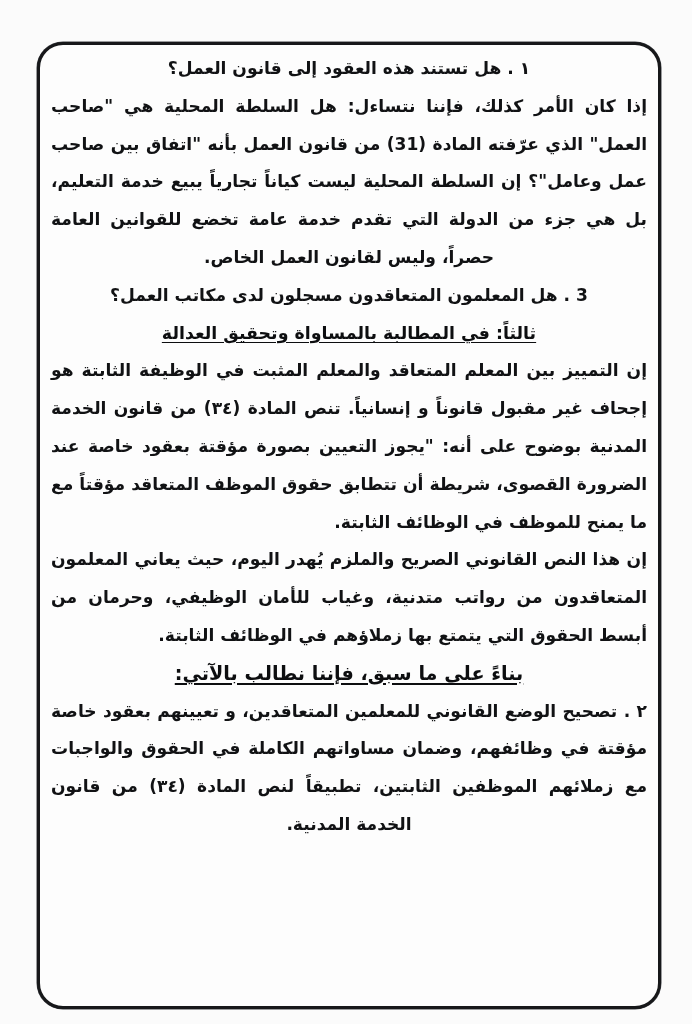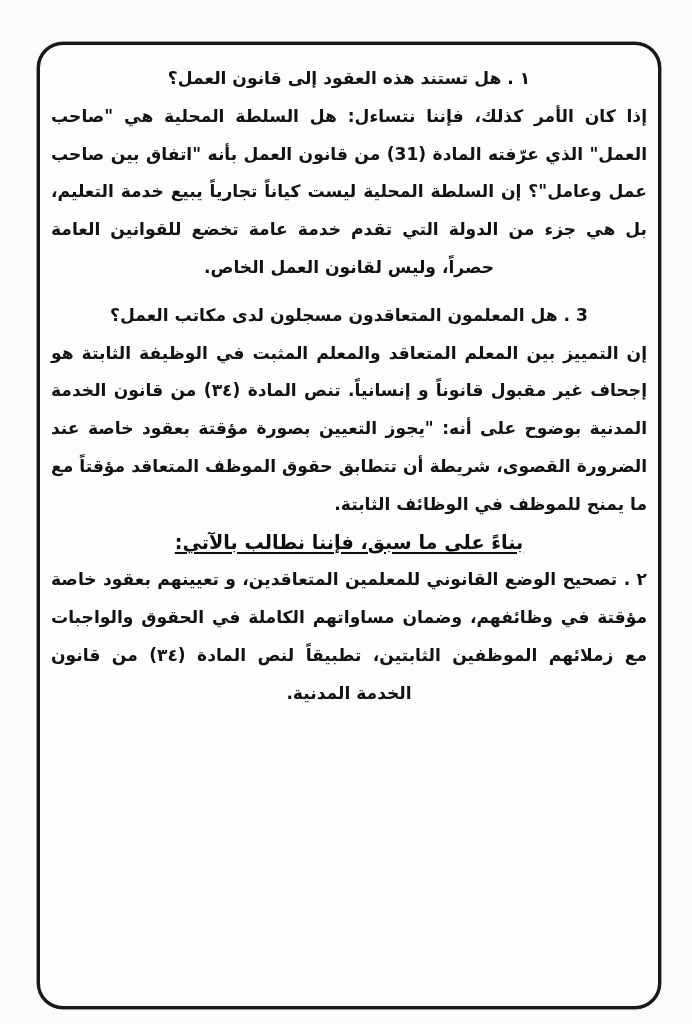--- a/index.html
+++ b/index.html
@@ -62,21 +62,20 @@
     text-justify: inter-word;
     text-align-last: right;
     direction: rtl;
     word-spacing: 0px;
   }
 
   
   .para.q {
     text-align: center;
     text-align-last: center;
-    margin-top: 10px;
   }
 
   .para.tail-center {
     text-align: justify;
     text-align-last: center;
   }
 
   .para.tail-right {
     text-align: justify;
     text-align-last: right;
@@ -114,23 +113,25 @@
 
   <div class="content">
 
     <p class="para q">١ . هل تستند هذه العقود إلى قانون العمل؟</p>
 
     <p class="para tail-center">إذا كان الأمر كذلك، فإننا نتساءل: هل السلطة المحلية هي "صاحب العمل" الذي عرّفته المادة (31) من قانون العمل  بأنه "اتفاق بين صاحب عمل وعامل"؟ إن السلطة المحلية ليست كياناً تجارياً يبيع خدمة التعليم، بل هي جزء من الدولة التي تقدم خدمة عامة تخضع للقوانين العامة حصراً، وليس لقانون العمل الخاص.</p>
 
     <p class="para q">3 . هل المعلمون المتعاقدون مسجلون لدى مكاتب العمل؟</p>
 
 
+    <p class="heading h-center">ثالثاً: في المطالبة بالمساواة وتحقيق العدالة</p>
 
     <p class="para tail-right">إن التمييز بين المعلم المتعاقد والمعلم المثبت في الوظيفة الثابتة هو إجحاف غير مقبول قانوناً و إنسانياً. تنص المادة (٣٤) من قانون الخدمة المدنية بوضوح على أنه: "يجوز التعيين بصورة مؤقتة بعقود خاصة عند الضرورة القصوى، شريطة أن تتطابق حقوق الموظف المتعاقد مؤقتاً مع ما يمنح للموظف في الوظائف الثابتة.</p>
 
+    <p class="para tail-right">إن هذا النص القانوني الصريح والملزم يُهدر اليوم، حيث يعاني المعلمون المتعاقدون من رواتب متدنية، وغياب للأمان الوظيفي، وحرمان من أبسط الحقوق التي يتمتع بها زملاؤهم في الوظائف الثابتة.</p>
 
     <p class="heading h-big">بناءً على ما سبق، فإننا نطالب بالآتي:</p>
 
 
     <p class="para tail-center">٢ . تصحيح الوضع القانوني للمعلمين المتعاقدين، و تعيينهم بعقود خاصة مؤقتة في وظائفهم، وضمان مساواتهم الكاملة في الحقوق والواجبات مع زملائهم الموظفين الثابتين، تطبيقاً لنص المادة (٣٤) من قانون الخدمة المدنية.</p>
 
   </div>
 </div>
 
 </body></html>

